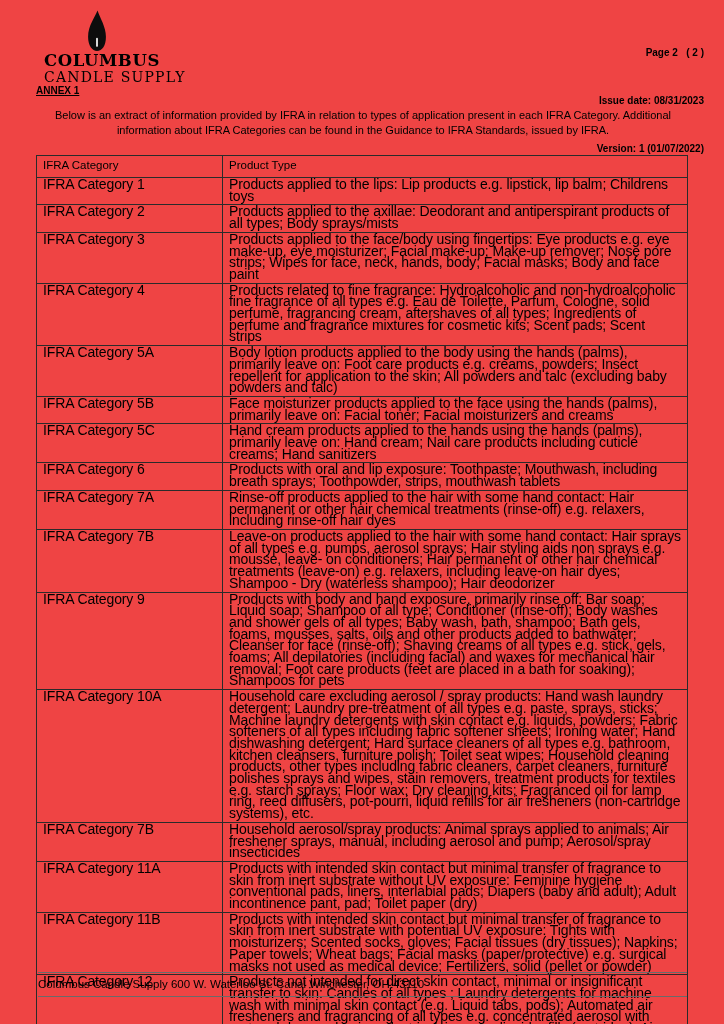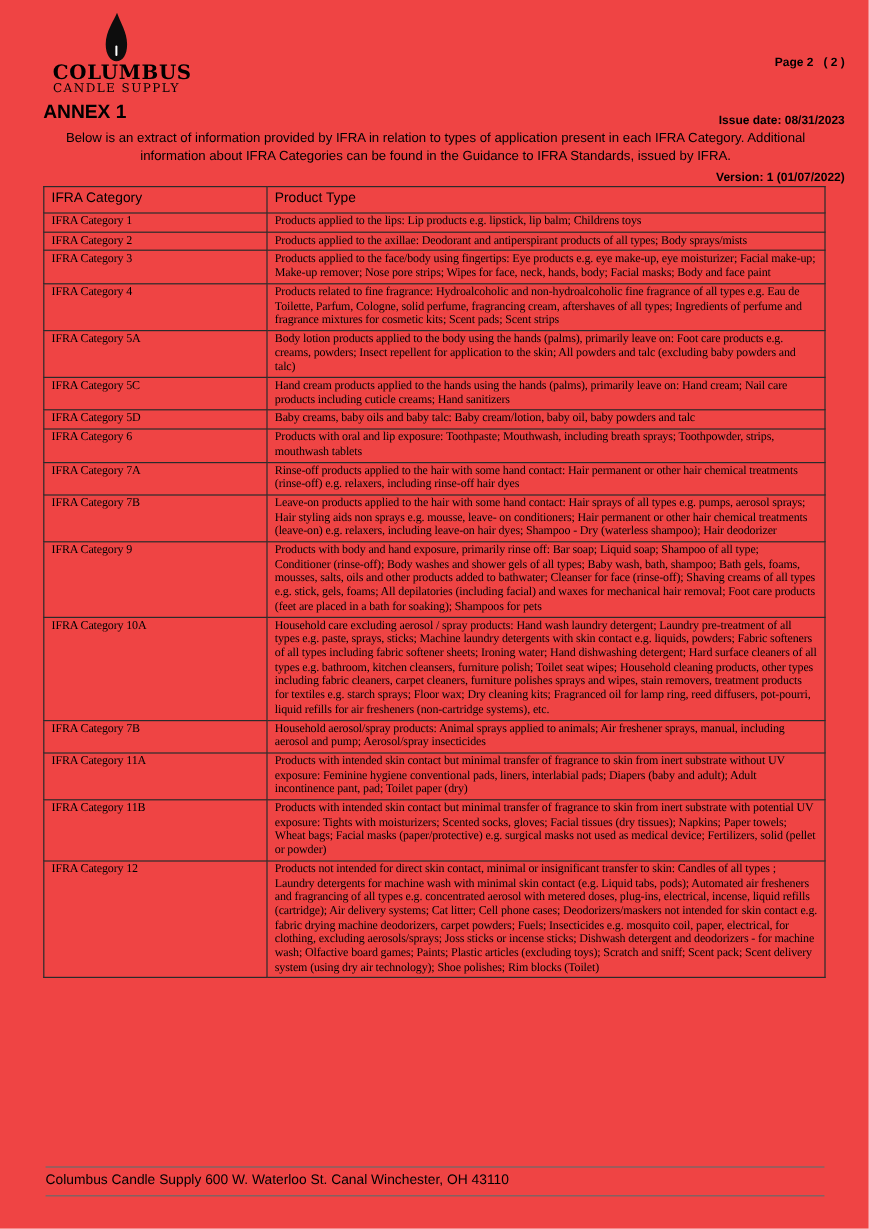--- a/index.html
+++ b/index.html
@@ -12,45 +12,45 @@
 
   
   .logo { position:absolute; top:10px; left:44px; width:106px; text-align:center; }
   .logo .flame { display:block; margin:0 auto; width:32px; height:42px; }
   .logo-name {
     font-family:"DejaVu Serif", serif; font-weight:bold;
     font-size:16.5px; letter-spacing:0.6px; line-height:1.05; white-space:nowrap;
   }
   .logo-sub {
     font-family:"DejaVu Serif", serif; font-weight:normal;
-    font-size:10px; letter-spacing:1.2px; line-height:1.15; white-space:nowrap;
+    font-size:14px; letter-spacing:1.2px; line-height:1.15; white-space:nowrap;
   }
   .header-meta {
     position:absolute; top:13px; right:20px; text-align:right;
     font-weight:bold; font-size:10px; line-height:16px; white-space:pre;
   }
 
-  .annex-title { position:absolute; top:85px; left:36px; font-weight:bold; font-size:16px; }
+  .annex-title { position:absolute; top:85px; left:36px; font-weight:bold; font-size:10px;text-decoration:underline; }
 
   .intro {
     position:absolute; top:108px; left:36px; width:654px;
     font-size:11px; line-height:15px;text-align:center;
   }
 
   
   .table-wrap { position:absolute; top:155px; left:36px; width:652px; }
   table.ifra { border-collapse:collapse; width:100%; table-layout:fixed;border-radius:32px; }
   table.ifra th, table.ifra td {
     border:1px solid #2b2b2b; vertical-align:top; text-align:left;
   }
   table.ifra th {
     font-weight:normal; font-size:11.5px; padding:3px 6px 4px 6px; height:14px;
   }
   table.ifra td {
-    font-size:10px; line-height:11.7px; letter-spacing:-0.12px; padding:1px 6px 2px 6px;font-family:Liberation Serif, serif;
+    font-size:14px; line-height:11.7px; letter-spacing:-0.12px; padding:1px 6px 2px 6px;
   }
   col.c-cat { width:186px; }
 
   
   .footer {
     position:absolute; top:972px; left:38px; width:649px;
     border-top:1px solid #6a6a6a; border-bottom:1px solid #6a6a6a;
     text-align:left; font-size:11.5px; padding:5px 0 6px 0;
   }
 </style>
@@ -105,26 +105,26 @@
   </tr>
           <tr>
     <td>IFRA Category 4</td>
     <td>Products related to fine fragrance: Hydroalcoholic and non-hydroalcoholic fine fragrance of all types e.g. Eau de Toilette, Parfum, Cologne, solid perfume, fragrancing cream, aftershaves of all types; Ingredients of perfume and fragrance mixtures for cosmetic kits; Scent pads; Scent strips</td>
   </tr>
           <tr>
     <td>IFRA Category 5A</td>
     <td>Body lotion products applied to the body using the hands (palms), primarily leave on: Foot care products e.g. creams, powders; Insect repellent for application to the skin; All powders and talc (excluding baby powders and talc)</td>
   </tr>
           <tr>
+    <td>IFRA Category 5B</td>
+    <td>Face moisturizer products applied to the face using the hands (palms), primarily leave on: Facial toner; Facial moisturizers and creams</td>
+  </tr>
+          <tr>
     <td>IFRA Category 5C</td>
     <td>Hand cream products applied to the hands using the hands (palms), primarily leave on: Hand cream; Nail care products including cuticle creams; Hand sanitizers</td>
-  </tr>
-          <tr>
-    <td>IFRA Category 5D</td>
-    <td>Baby creams, baby oils and baby talc: Baby cream/lotion, baby oil, baby powders and talc</td>
   </tr>
           <tr>
     <td>IFRA Category 6</td>
     <td>Products with oral and lip exposure: Toothpaste; Mouthwash, including breath sprays; Toothpowder, strips, mouthwash tablets</td>
   </tr>
           <tr>
     <td>IFRA Category 7A</td>
     <td>Rinse-off products applied to the hair with some hand contact: Hair permanent or other hair chemical treatments (rinse-off) e.g. relaxers, including rinse-off hair dyes</td>
   </tr>
           <tr>

